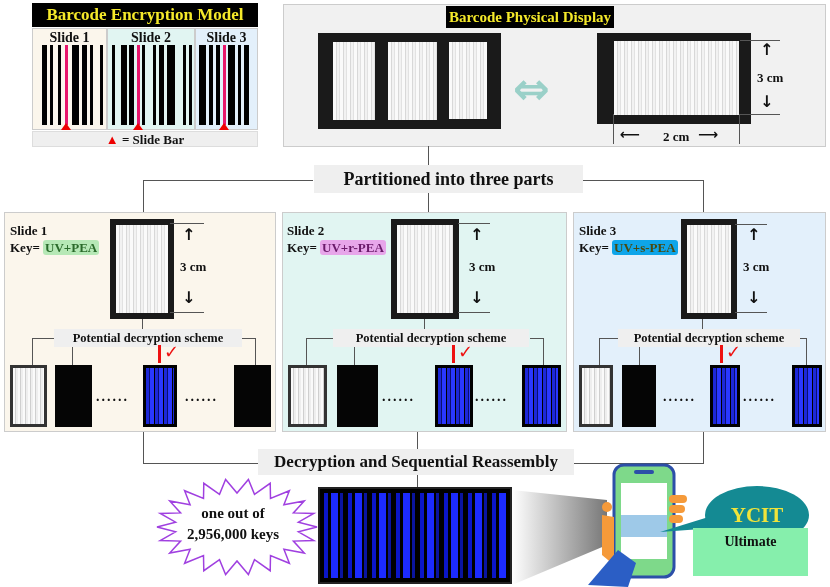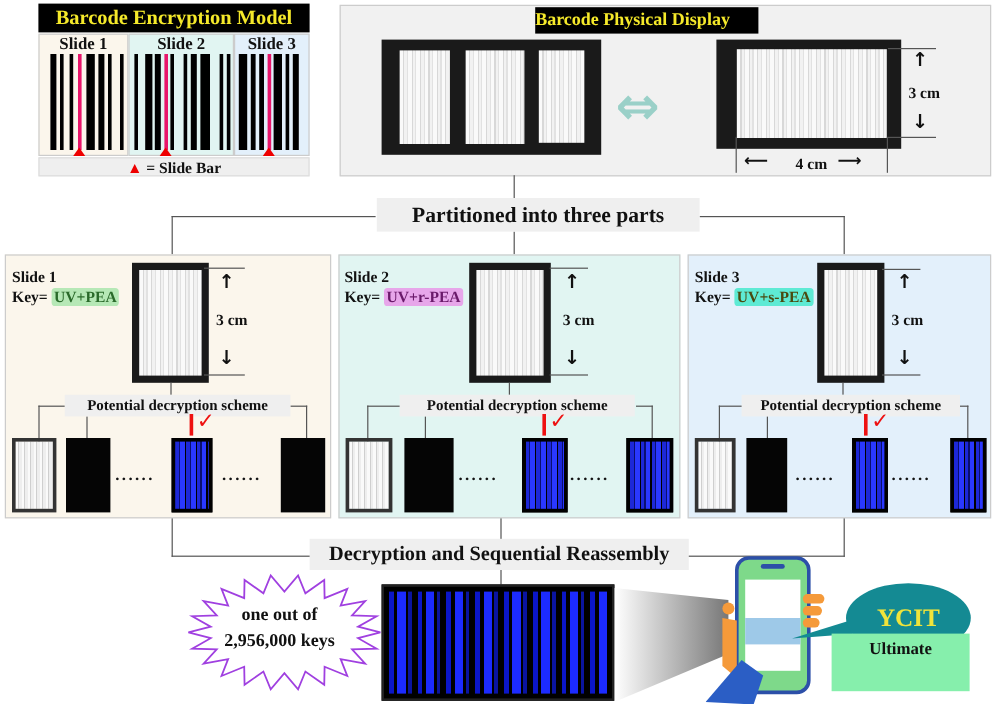--- a/index.html
+++ b/index.html
@@ -8,21 +8,21 @@
   
   #enc-title{left:32px;top:3px;width:226px;height:24px;background:#000;color:#f5e92a;font-size:17px;text-align:center;line-height:24px}
   .enc-slide{top:28px;height:102px;border:1px solid #ccc}
   .enc-slide .lbl{position:absolute;top:1px;width:100%;text-align:center;font-size:14px}
   .bar{position:absolute;top:44px;height:80px;background:#000}
   .bar.red{background:#e8166b}
   .tri{position:absolute;width:0;height:0;border-left:5px solid transparent;border-right:5px solid transparent;border-bottom:7px solid #e00}
   #decoy-legend{left:32px;top:131px;width:226px;height:16px;background:#efefef;border:1px solid #ddd;font-size:13px;text-align:center;line-height:15px}
   
   #phys-panel{left:283px;top:4px;width:543px;height:143px;background:#f1f1f1;border:1px solid #ccc}
-  #phys-title{left:446px;top:6px;width:186px;height:22px;background:#000;color:#f5e92a;font-size:15px;text-align:left;line-height:22px}
+  #phys-title{left:446px;top:6px;width:168px;height:22px;background:#000;color:#f5e92a;font-size:15px;text-align:center;line-height:22px}
   .blackframe{background:#1a1a1a}
   .whitepanel{background:repeating-linear-gradient(90deg,#fafafa 0 3px,#d8d8d8 3px 4px,#f2f2f2 4px 6px,#e2e2e2 6px 7px);}
   .meas{font-size:13px}
   .line{position:absolute;background:#555}
   
   .section-title{background:#efefef;font-size:18px;text-align:center}
   .slide-panel{top:212px;height:220px;border:1px solid #ccc}
   .slide-lbl{position:absolute;font-size:13px;line-height:17px}
   .key-hl{padding:0 2px;border-radius:3px}
   .scheme-title{background:#efefef;font-size:12.5px;text-align:center;height:18px;line-height:18px}
@@ -101,21 +101,21 @@
 </div>
 <div class="line" style="left:740px;top:40px;width:40px;height:1px"></div>
 <div class="line" style="left:740px;top:114px;width:40px;height:1px"></div>
 <div class="abs meas" style="left:760px;top:40px;font-size:16px;font-family:'DejaVu Sans',sans-serif">↑</div>
 <div class="abs meas" style="left:760px;top:92px;font-size:16px;font-family:'DejaVu Sans',sans-serif">↓</div>
 <div class="abs meas" style="left:757px;top:70px">3 cm</div>
 <div class="line" style="left:613px;top:114px;width:1px;height:30px"></div>
 <div class="line" style="left:739px;top:114px;width:1px;height:30px"></div>
 <div class="abs meas" style="left:620px;top:126px;font-family:'DejaVu Sans',sans-serif;font-size:14px">⟵</div>
 <div class="abs meas" style="left:698px;top:126px;font-family:'DejaVu Sans',sans-serif;font-size:14px">⟶</div>
-<div class="abs meas" style="left:663px;top:129px">4 cm</div>
+<div class="abs meas" style="left:663px;top:129px">2 cm</div>
 
 <div class="line" style="left:428px;top:146px;width:1px;height:22px"></div>
 <div class="line" style="left:143px;top:180px;width:170px;height:1px"></div>
 <div class="line" style="left:143px;top:180px;width:1px;height:32px"></div>
 <div class="line" style="left:583px;top:180px;width:121px;height:1px"></div>
 <div class="line" style="left:703px;top:180px;width:1px;height:32px"></div>
 <div class="line" style="left:428px;top:193px;width:1px;height:19px"></div>
 <div class="abs section-title" style="left:314px;top:165px;width:269px;height:28px;line-height:28px">Partitioned into three parts</div>
 
 <div class="abs slide-panel" style="left:4px;width:272px;background:#fbf6ec"></div>
@@ -173,21 +173,21 @@
 <div class="thumb black" style="left:337px;width:41px"></div>
 <div class="dots" style="left:382px">......</div>
 <div class="thumb blue" style="left:435px;width:38px"></div>
 <div class="redtick" style="left:452px;top:345px"></div>
 <div class="check" style="left:458px;top:341px">✓</div>
 <div class="dots" style="left:475px">......</div>
 <div class="thumb blue" style="left:522px;width:39px"></div>
 
 <div class="slide-lbl" style="left:579px;top:222px">
   <div>Slide 3</div>
-  <div><span>Key=</span> <span class="key-hl" style="background:#5eead4;color:#4a4a10">UV+s-PEA</span></div>
+  <div><span>Key=</span> <span class="key-hl" style="background:#0ea5e9;color:#4a4a10">UV+s-PEA</span></div>
 </div>
 <div class="abs" style="left:681px;top:219px;width:56px;height:100px;background:#1a1a1a">
   <div class="abs whitepanel" style="left:6px;top:6px;width:44px;height:88px"></div>
 </div>
 <div class="line" style="left:735px;top:224px;width:32px;height:1px"></div>
 <div class="line" style="left:735px;top:312px;width:32px;height:1px"></div>
 <div class="abs" style="left:747px;top:225px;font-size:16px;font-family:'DejaVu Sans',sans-serif">↑</div>
 <div class="abs" style="left:747px;top:288px;font-size:16px;font-family:'DejaVu Sans',sans-serif">↓</div>
 <div class="abs meas" style="left:743px;top:259px">3 cm</div>
 <div class="line" style="left:702px;top:319px;width:1px;height:10px"></div>

